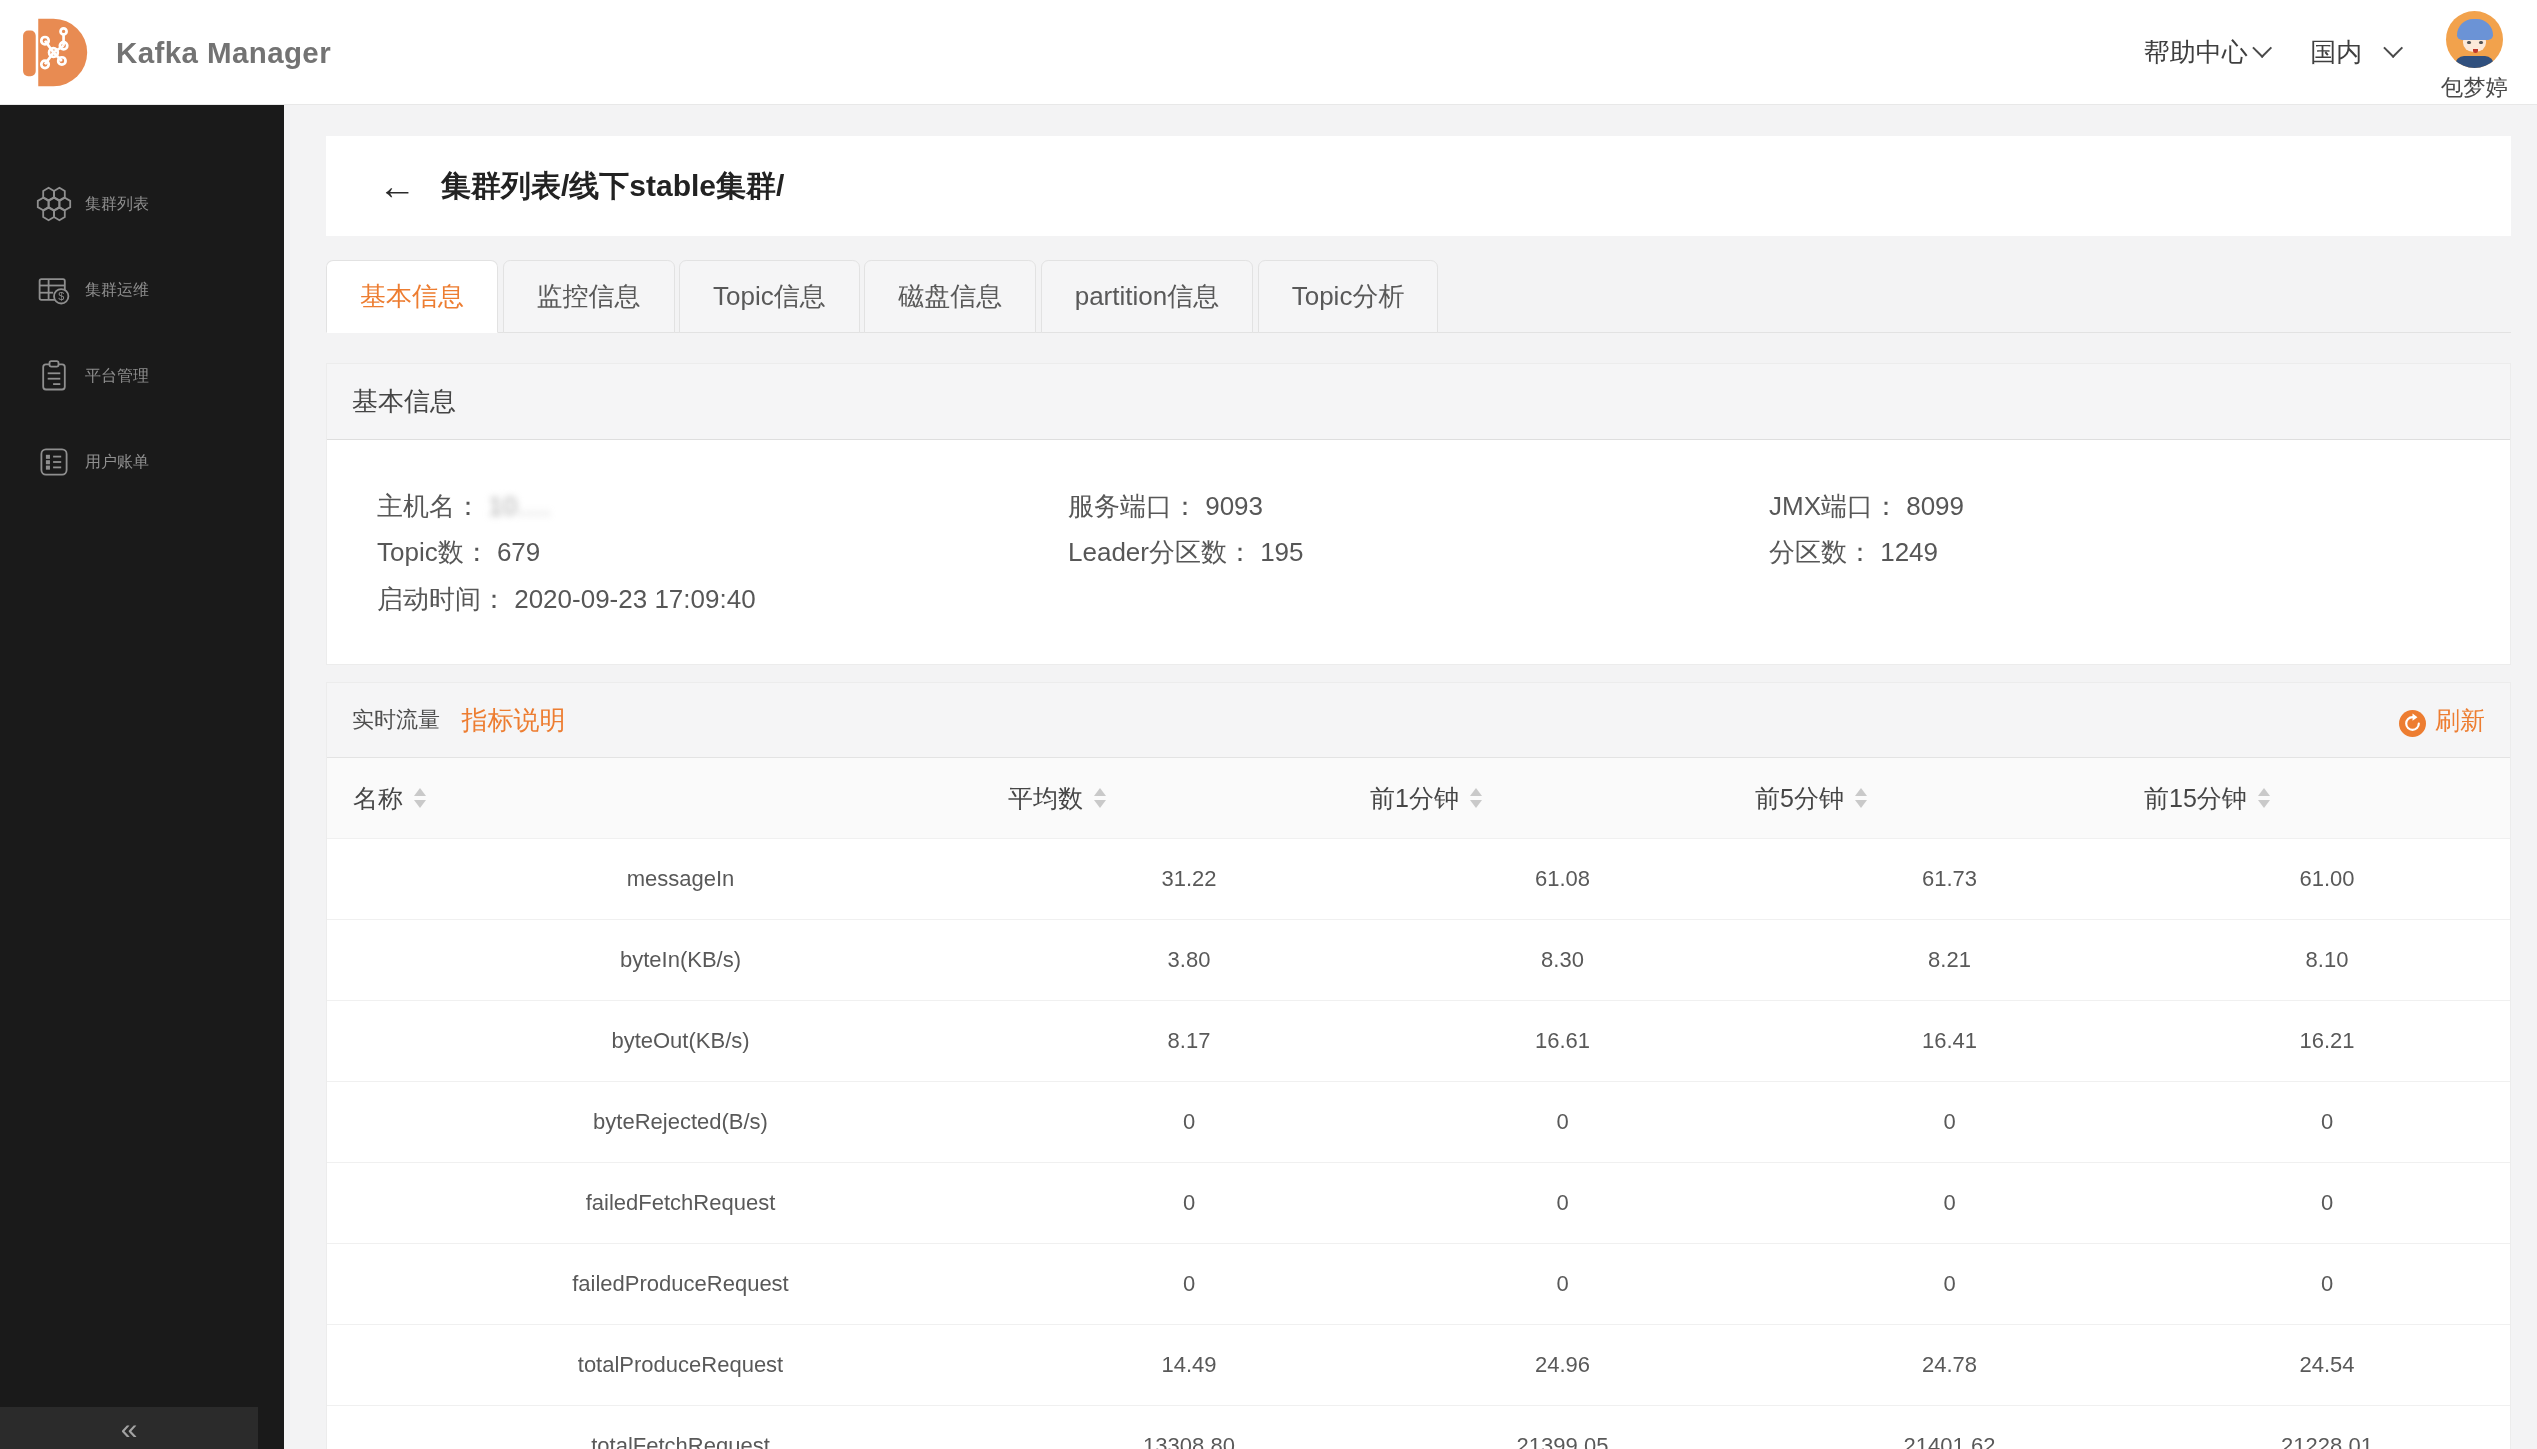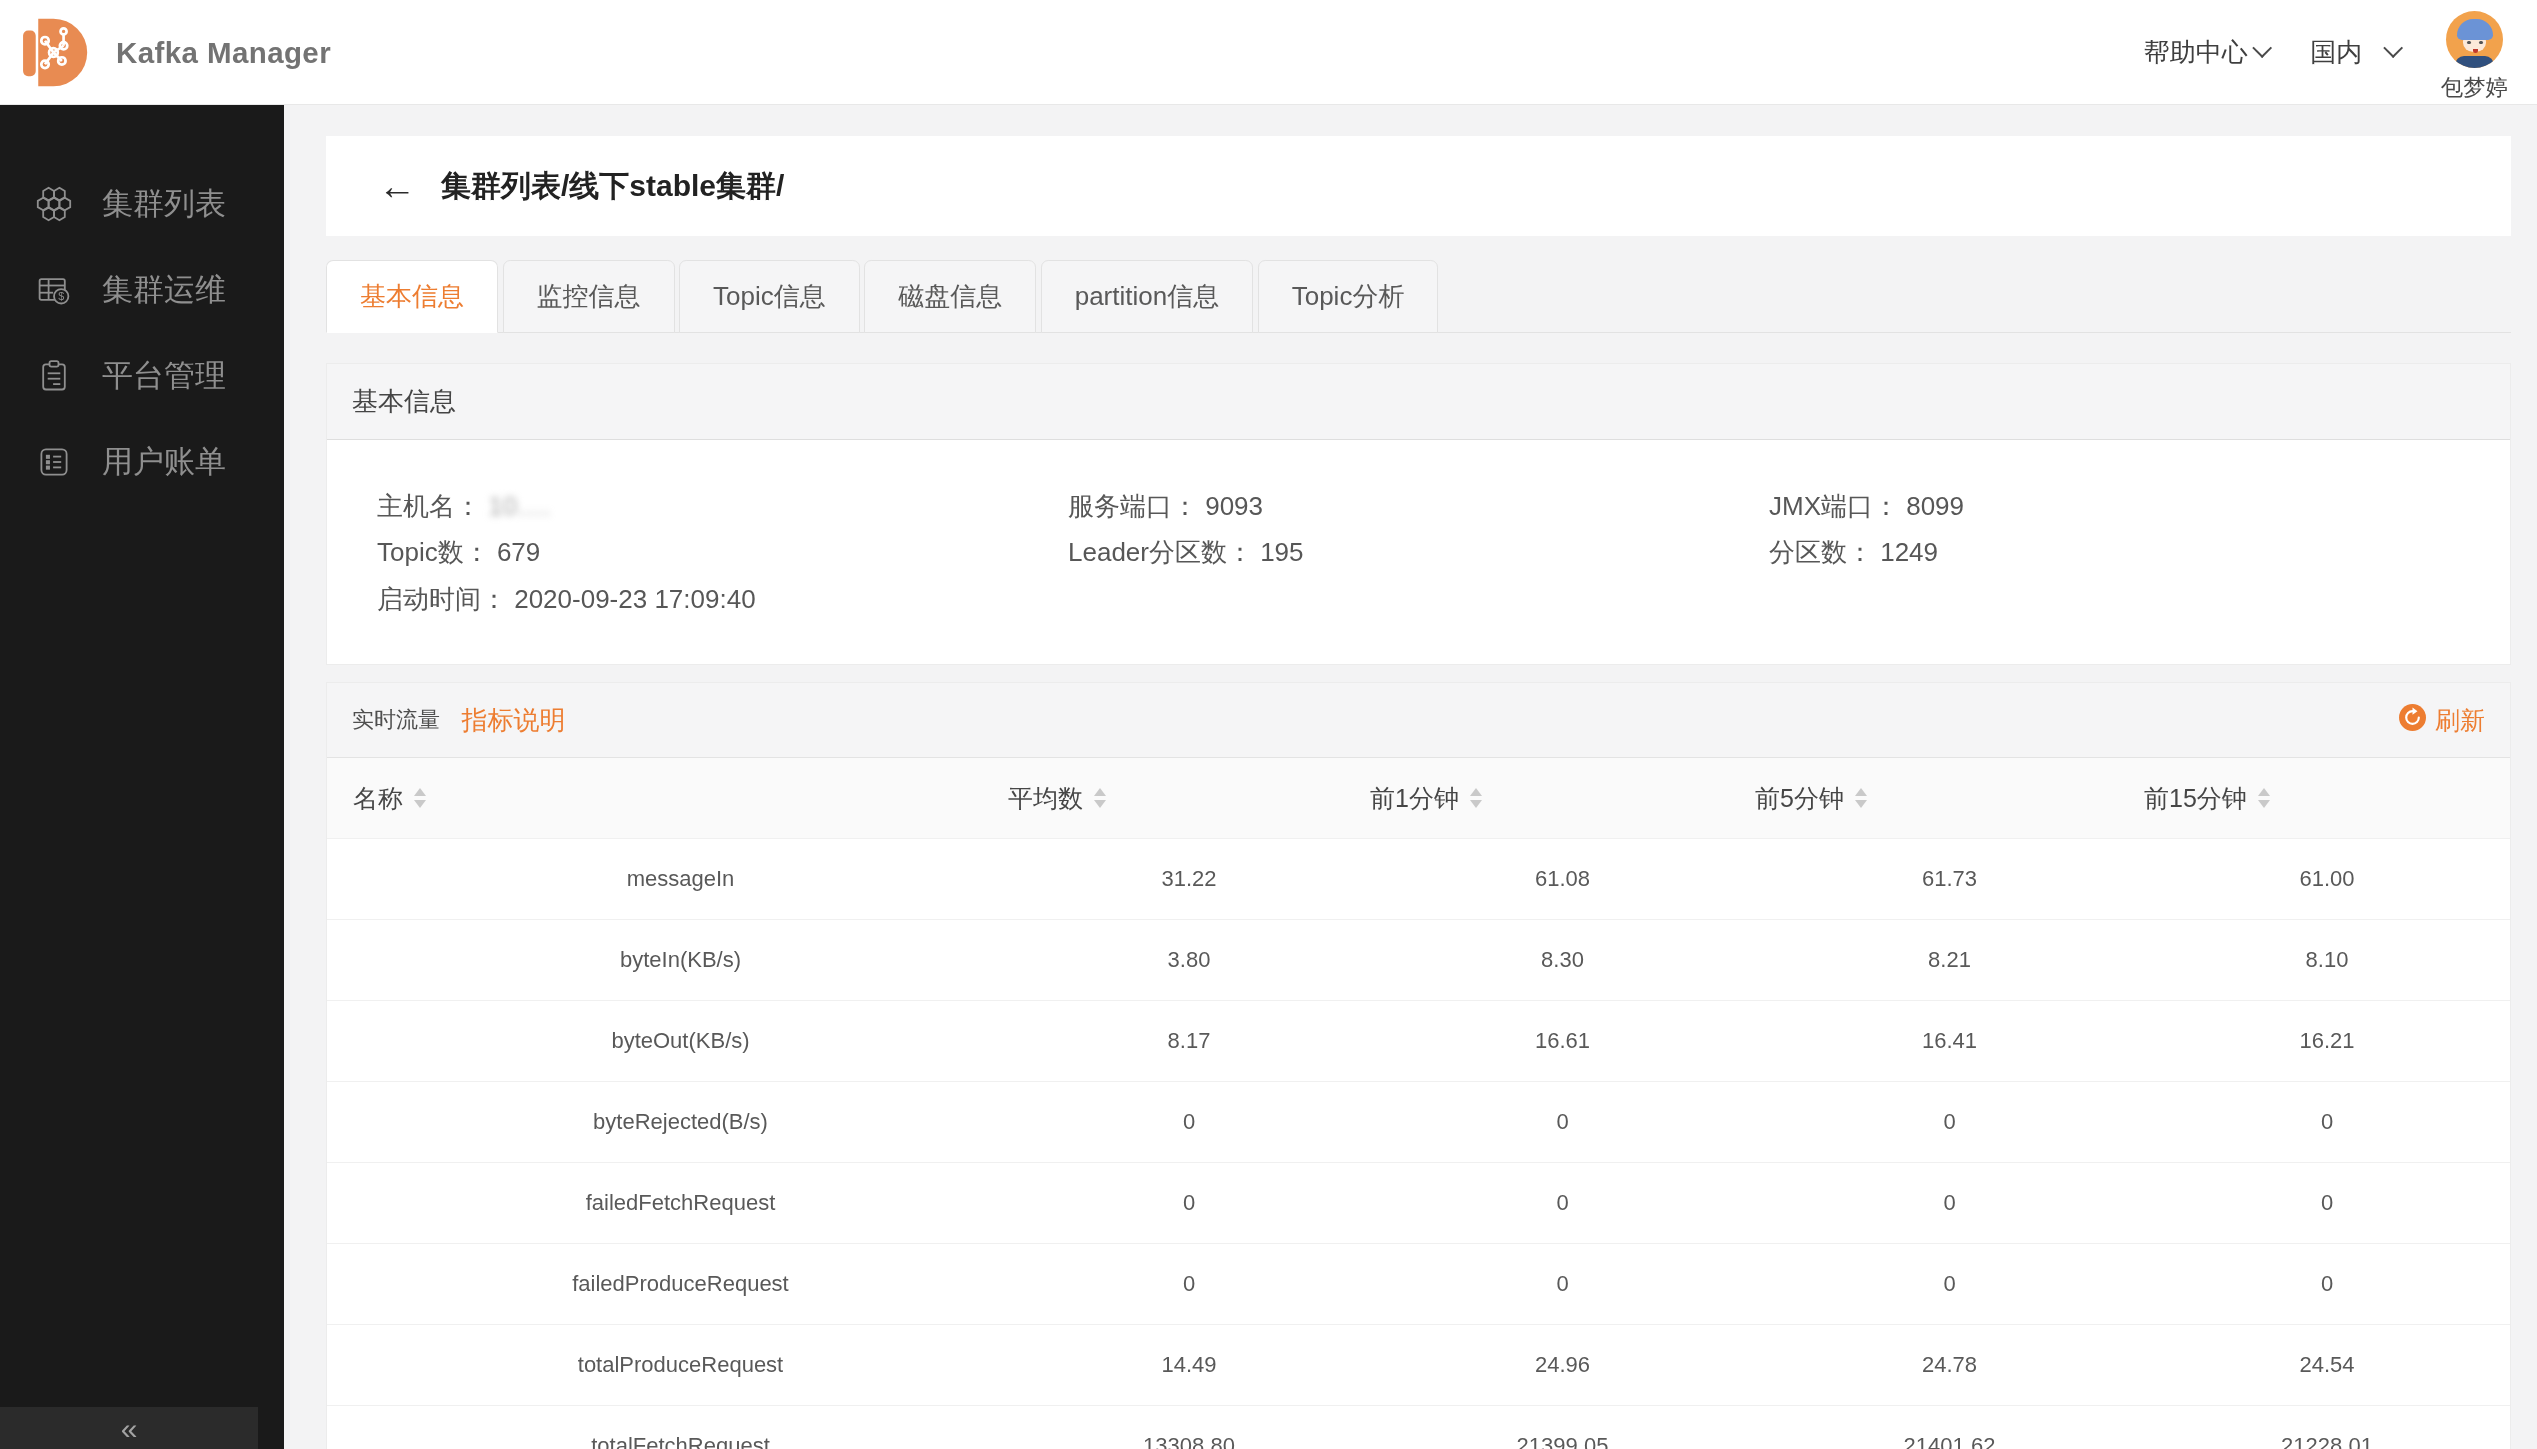--- a/index.html
+++ b/index.html
@@ -32,21 +32,21 @@
   .avatar .mouth { position:absolute; left:27px; top:38px; width:5.4px; height:3.6px; background:#c0392b; border-radius:0 0 3.6px 3.6px; }
   .avatar .shirt { position:absolute; left:9px; bottom:-2.7px; width:39px; height:15px; background:#30507e;
     border-radius:9px 9px 0 0; }
   .user-name { margin-top:3.6px; font-size:22.4px; color:#4a4a4a; }
 
   
   .sidebar { position:absolute; left:0; top:105px; width:284px; bottom:0; background:#1a1a1a; z-index:10; }
   .side-list { padding-top:56px; }
   .side-item { height:86px; display:flex; align-items:center; padding-left:36px; cursor:pointer; }
   .side-item .s-icon { width:36px; height:36px; flex:0 0 36px; }
-  .side-item .s-label { margin-left:30px; font-size:31px; color:#8f8f8f; }
+  .side-item .s-label { margin-left:13px; font-size:16px; color:#8f8f8f; }
   .collapse-bar { position:absolute; left:0; bottom:0; width:258px; height:43px; background:#2b2b2b;
     display:flex; align-items:center; justify-content:center; color:#a3a3a3; font-size:30px; cursor:pointer; }
 
   
   .main { position:absolute; left:284px; top:105px; right:0; bottom:0; background:#f3f3f4; padding:31px 27px 0 42px; }
   .title-card { width:2185px; height:100px; background:#fff; display:flex; align-items:center; }
   .back { margin-left:52px; font-size:38px; color:#2b2b2b; line-height:1; cursor:pointer; }
   .crumb { margin-left:25px; font-size:30px; font-weight:700; color:#222; }
 
   .tabs { position:relative; margin-top:24px; height:73px; display:flex; gap:4.5px; }
@@ -65,21 +65,21 @@
   .f-label { white-space:nowrap; }
   .f-value { margin-left:7.2px; }
   .blurred { filter:blur(3.6px); color:#a8a8a8; }
 
   .rt-card { margin-top:17px; height:823px; }
   .rt-hd { height:75px; display:flex; align-items:center; padding:0 25px;
     background:#f5f5f6; border-bottom:0.9px solid #e3e3e3; }
   .rt-title { font-size:22px; color:#4f4f4f; }
   .rt-link { margin-left:21.5px; font-size:26px; color:#ed7d31; cursor:pointer; }
   .rt-spacer { flex:1; }
-  .refresh { display:flex; align-items:flex-start; gap:9px; cursor:pointer; }
+  .refresh { display:flex; align-items:flex-end; gap:9px; cursor:pointer; }
   .refresh-label { font-size:25px; color:#ed7d31; }
 
   .trow { display:grid; grid-template-columns:655px 362px 385px 389px 1fr;
     padding-left:26px; align-items:center; height:81px; }
   .thead { background:#fafafa; border-bottom:0.9px solid #f0f0f0; }
   .th { display:flex; align-items:center; font-size:25px; color:#464646; cursor:pointer; }
   .sorter { display:inline-flex; flex-direction:column; gap:3.6px; margin-left:10.7px; }
   .c-up { width:0; height:0; border-left:6.3px solid transparent; border-right:6.3px solid transparent;
     border-bottom:8px solid #c9c9c9; }
   .c-dn { width:0; height:0; border-left:6.3px solid transparent; border-right:6.3px solid transparent;

